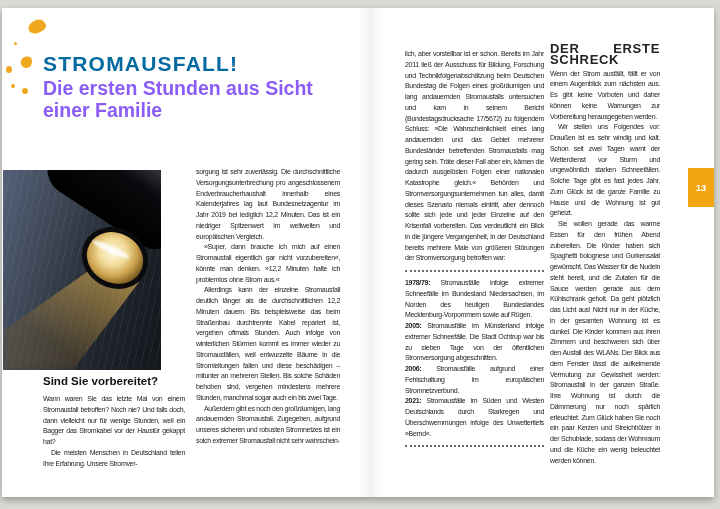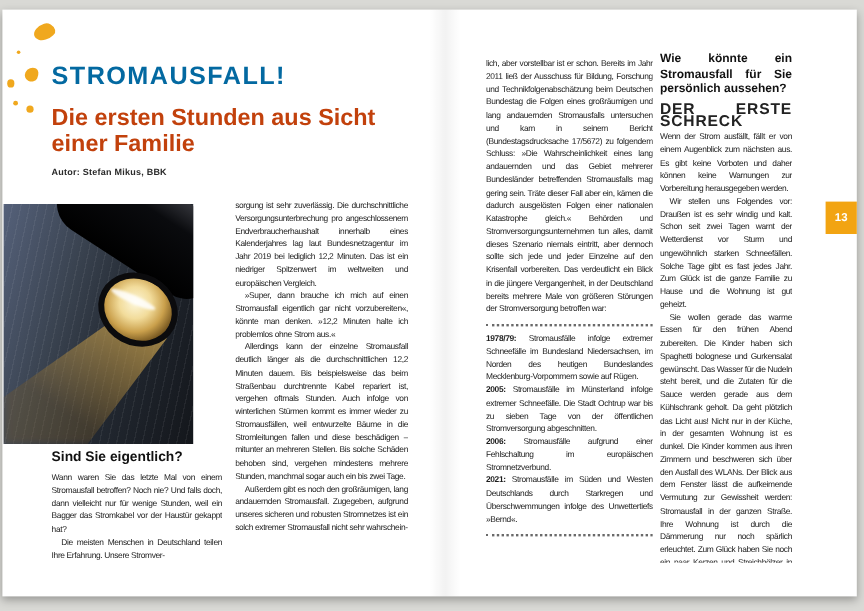--- a/index.html
+++ b/index.html
@@ -14,21 +14,21 @@
   .dot{position:absolute;background:#F0A81E;border-radius:60% 40% 55% 45%/55% 60% 40% 45%;}
   .d1{left:26px;top:12px;width:18px;height:13px;transform:rotate(-18deg);}
   .d2{left:12px;top:34px;width:3px;height:3px;border-radius:50%;}
   .d3{left:19px;top:48px;width:11px;height:12px;transform:rotate(25deg);}
   .d4{left:4px;top:58px;width:6px;height:7px;border-radius:50%;}
   .d5{left:9px;top:76px;width:4px;height:4px;border-radius:50%;}
   .d6{left:20px;top:80px;width:6px;height:6px;border-radius:50%;}
   
   .masthead{position:absolute;left:41px;top:44px;width:300px;}
   .kicker{font-weight:bold;font-size:21px;letter-spacing:1.2px;color:#0369a1;line-height:23px;}
-  .title{font-weight:bold;font-size:19.5px;line-height:22px;color:#c2410c;margin-top:12px;}
+  .title{font-weight:bold;font-size:19.5px;line-height:22px;color:#8b5cf6;margin-top:2px;}
   .author{font-weight:bold;font-size:7.5px;color:#2a2a2a;margin-top:8px;letter-spacing:0.2px;}
   
   .photo{position:absolute;left:1px;top:162px;width:158px;height:200px;overflow:hidden;
     background:linear-gradient(108deg,#55617a 0%,#39424f 35%,#232932 60%,#13161b 100%);}
   .grain{position:absolute;inset:0;
     background:repeating-linear-gradient(102deg,rgba(255,255,255,0.06) 0 1px,rgba(0,0,0,0) 1px 7px);}
   .beam{position:absolute;inset:0;filter:blur(3px);
     clip-path:polygon(118px 78px,136px 112px,70px 200px,-10px 200px,-10px 168px);
     background:linear-gradient(214deg,rgba(252,224,140,0.95) 8%,rgba(205,165,80,0.75) 40%,rgba(120,90,40,0.35) 80%);}
   .torch{position:absolute;right:-34px;top:-18px;width:150px;height:72px;transform:rotate(33deg);
@@ -49,21 +49,21 @@
   .col4{left:548px;top:36px;width:110px;height:425px;}
   .h-col1{font-size:11.5px;font-weight:bold;letter-spacing:0;line-height:13px;
     margin:0 0 6px 0;color:#111;}
   .h-col4{font-size:10px;font-weight:bold;letter-spacing:0;line-height:12.5px;
     margin:0 0 4px 0;color:#111;}
   .subhead{font-size:13px;font-weight:bold;letter-spacing:0.7px;margin:0 0 3px 0;color:#222;}
   .rule{border:none;border-top:2px dotted #6a6a6a;margin:6px 0 6px 0;height:0;}
   .tl p{margin:0;}
   .tl .yr{font-weight:bold;}
   
-  .tab{position:absolute;left:686px;top:160px;width:26px;height:27px;background:#F2A412;
+  .tab{position:absolute;left:686px;top:160px;width:26px;height:39px;background:#F2A412;
     color:#fff;font-weight:bold;font-size:9.5px;display:flex;align-items:center;
     justify-content:center;}
 </style>
 </head>
 <body>
 
 <div class="canvas">
   <div class="spread">
 
     <div class="fold"></div>
@@ -76,33 +76,32 @@
       <span class="dot d5"></span>
       <span class="dot d6"></span>
     </div>
 
     <div class="masthead">
       <div class="kicker">STROMAUSFALL!</div>
       <div class="title">
         <div>Die ersten Stunden aus Sicht</div>
         <div>einer Familie</div>
       </div>
-      <div class="author">Autor: Stefan Mikus, BBK</div>
     </div>
 
     <div class="photo">
       <div class="grain"></div>
       <div class="beam"></div>
       <div class="torch"></div>
       <div class="lens"></div>
       <div class="glint"></div>
     </div>
 
     <div class="col col1">
-      <h2 class="h-col1">Sind Sie eigentlich?</h2>
+      <h2 class="h-col1">Sind Sie vorbereitet?</h2>
       <p>Wann waren Sie das letzte Mal von einem Stromausfall betroffen? Noch nie? Und falls doch, dann vielleicht nur für wenige Stunden, weil ein Bagger das Stromkabel vor der Haustür gekappt hat?</p>
       <p class="ind">Die meisten Menschen in Deutschland teilen Ihre Erfahrung. Unsere Stromver-</p>
     </div>
 
     <div class="col col2">
       <p>sorgung ist sehr zuverlässig. Die durchschnittliche Versorgungsunterbrechung pro angeschlossenem Endverbraucherhaushalt innerhalb eines Kalenderjahres lag laut Bundesnetzagentur im Jahr 2019 bei lediglich 12,2 Minuten. Das ist ein niedriger Spitzenwert im weltweiten und europäischen Vergleich.</p>
       <p class="ind">»Super, dann brauche ich mich auf einen Stromausfall eigentlich gar nicht vorzubereiten«, könnte man denken. »12,2 Minuten halte ich problemlos ohne Strom aus.«</p>
       <p class="ind">Allerdings kann der einzelne Stromausfall deutlich länger als die durchschnittlichen 12,2 Minuten dauern. Bis beispielsweise das beim Straßenbau durchtrennte Kabel repariert ist, vergehen oftmals Stunden. Auch infolge von winterlichen Stürmen kommt es immer wieder zu Stromausfällen, weil entwurzelte Bäume in die Stromleitungen fallen und diese beschädigen – mitunter an mehreren Stellen. Bis solche Schäden behoben sind, vergehen mindestens mehrere Stunden, manchmal sogar auch ein bis zwei Tage.</p>
       <p class="ind">Außerdem gibt es noch den großräumigen, lang andauernden Stromausfall. Zugegeben, aufgrund unseres sicheren und robusten Stromnetzes ist ein solch extremer Stromausfall nicht sehr wahrschein-</p>
     </div>
@@ -113,21 +112,20 @@
       <div class="tl">
         <p><span class="yr">1978/79:</span><span> Stromausfälle infolge extremer Schneefälle im Bundesland Niedersachsen, im Norden des heutigen Bundeslandes Mecklenburg-Vorpommern sowie auf Rügen.</span></p>
         <p><span class="yr">2005:</span><span> Stromausfälle im Münsterland infolge extremer Schneefälle. Die Stadt Ochtrup war bis zu sieben Tage von der öffentlichen Stromversorgung abgeschnitten.</span></p>
         <p><span class="yr">2006:</span><span> Stromausfälle aufgrund einer Fehlschaltung im europäischen Stromnetzverbund.</span></p>
         <p><span class="yr">2021:</span><span> Stromausfälle im Süden und Westen Deutschlands durch Starkregen und Überschwemmungen infolge des Unwettertiefs »Bernd«.</span></p>
       </div>
       <div class="rule"></div>
     </div>
 
     <div class="col col4">
-      <h3 class="h-col4">Wie könnte ein Stromausfall für Sie persönlich aussehen?</h3>
       <div class="subhead">DER ERSTE SCHRECK</div>
       <p>Wenn der Strom ausfällt, fällt er von einem Augenblick zum nächsten aus. Es gibt keine Vorboten und daher können keine Warnungen zur Vorbereitung herausgegeben werden.</p>
       <p class="ind">Wir stellen uns Folgendes vor: Draußen ist es sehr windig und kalt. Schon seit zwei Tagen warnt der Wetterdienst vor Sturm und ungewöhnlich starken Schneefällen. Solche Tage gibt es fast jedes Jahr. Zum Glück ist die ganze Familie zu Hause und die Wohnung ist gut geheizt.</p>
       <p class="ind">Sie wollen gerade das warme Essen für den frühen Abend zubereiten. Die Kinder haben sich Spaghetti bolognese und Gurkensalat gewünscht. Das Wasser für die Nudeln steht bereit, und die Zutaten für die Sauce werden gerade aus dem Kühlschrank geholt. Da geht plötzlich das Licht aus! Nicht nur in der Küche, in der gesamten Wohnung ist es dunkel. Die Kinder kommen aus ihren Zimmern und beschweren sich über den Ausfall des WLANs. Der Blick aus dem Fenster lässt die aufkeimende Vermutung zur Gewissheit werden: Stromausfall in der ganzen Straße. Ihre Wohnung ist durch die Dämmerung nur noch spärlich erleuchtet. Zum Glück haben Sie noch ein paar Kerzen und Streichhölzer in der Schublade, sodass der Wohnraum und die Küche ein wenig beleuchtet werden können.</p>
 
     </div>
 
     <div class="tab">13</div>
 
   </div>

